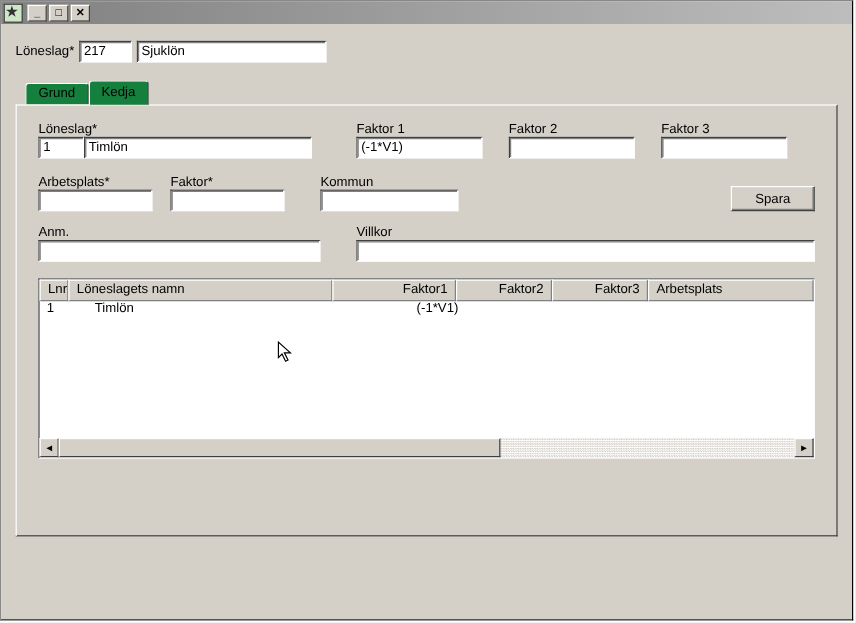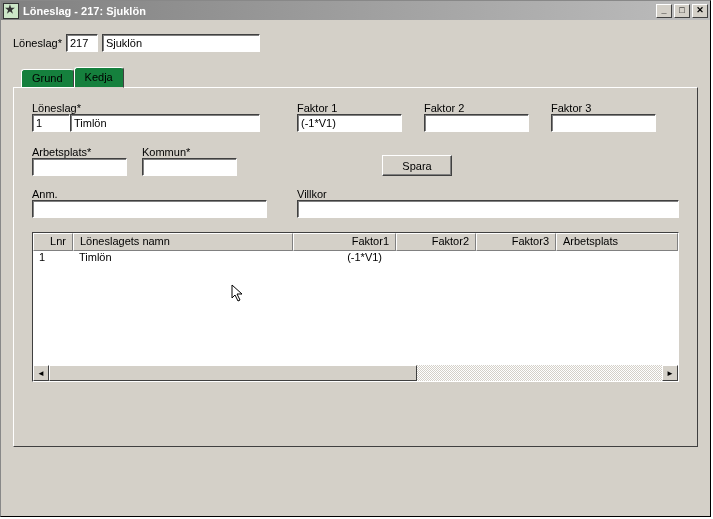--- a/index.html
+++ b/index.html
@@ -217,32 +217,31 @@
     color: #000;
     pointer-events: none;
   }
 </style>
 </head>
 <body>
 
 <div class="outer">
   <div class="titlebar">
     <div class="title-icon"></div>
-    <div class="title-text">Löneslag - 217: Sjuklön</div>
     <div class="winbtns">
       <div class="winbtn">_</div>
       <div class="winbtn">□</div>
       <div class="winbtn">✕</div>
     </div>
   </div>
 
   <div class="client">
     <div class="toprow">
       <span class="label">Löneslag*</span>
-      <input class="textbox" style="width: 32px;" value="217">
+      <input class="textbox" style="width: 44px;" value="217">
       <input class="textbox" style="width: 158px;" value="Sjuklön">
     </div>
 
     <div class="tabstrip">
       <div class="tab inactive">Grund</div>
       <div class="tab active">Kedja</div>
     </div>
 
     <div class="tabpanel">
 
@@ -271,45 +270,49 @@
         </div>
       </div>
 
       <div class="row2grid">
         <div>
           <div class="label">Arbetsplats*</div>
           <input class="textbox" style="width: 95px;" value="">
         </div>
         <div></div>
         <div>
-          <div class="label">Kommun*</div>
+          <div class="label">Faktor*</div>
           <input class="textbox" style="width: 95px;" value="">
         </div>
         <div></div>
+        <div>
+          <div class="label">Kommun</div>
+          <input class="textbox" style="width: 115px;" value="">
+        </div>
         <div></div>
         <div>
           <button class="btn">Spara</button>
         </div>
       </div>
 
       <div class="row3grid">
         <div>
           <div class="label">Anm.</div>
           <input class="textbox" style="width: 235px;" value="">
         </div>
         <div></div>
         <div>
           <div class="label">Villkor</div>
           <input class="textbox" style="width: 100%;" value="">
         </div>
       </div>
 
       <div class="tablewrap">
         <div class="tablehead">
-          <div class="th right" style="width:40px">Lnr</div>
+          <div class="th right" style="width:24px">Lnr</div>
           <div class="th" style="width:220px">Löneslagets namn</div>
           <div class="th right" style="width:103px">Faktor1</div>
           <div class="th right" style="width:80px">Faktor2</div>
           <div class="th right" style="width:80px">Faktor3</div>
           <div class="th" style="flex:1">Arbetsplats</div>
         </div>
         <div class="tablebody">
           <div class="trow">
             <div class="td" style="width:40px">1</div>
             <div class="td" style="width:220px">Timlön</div>

